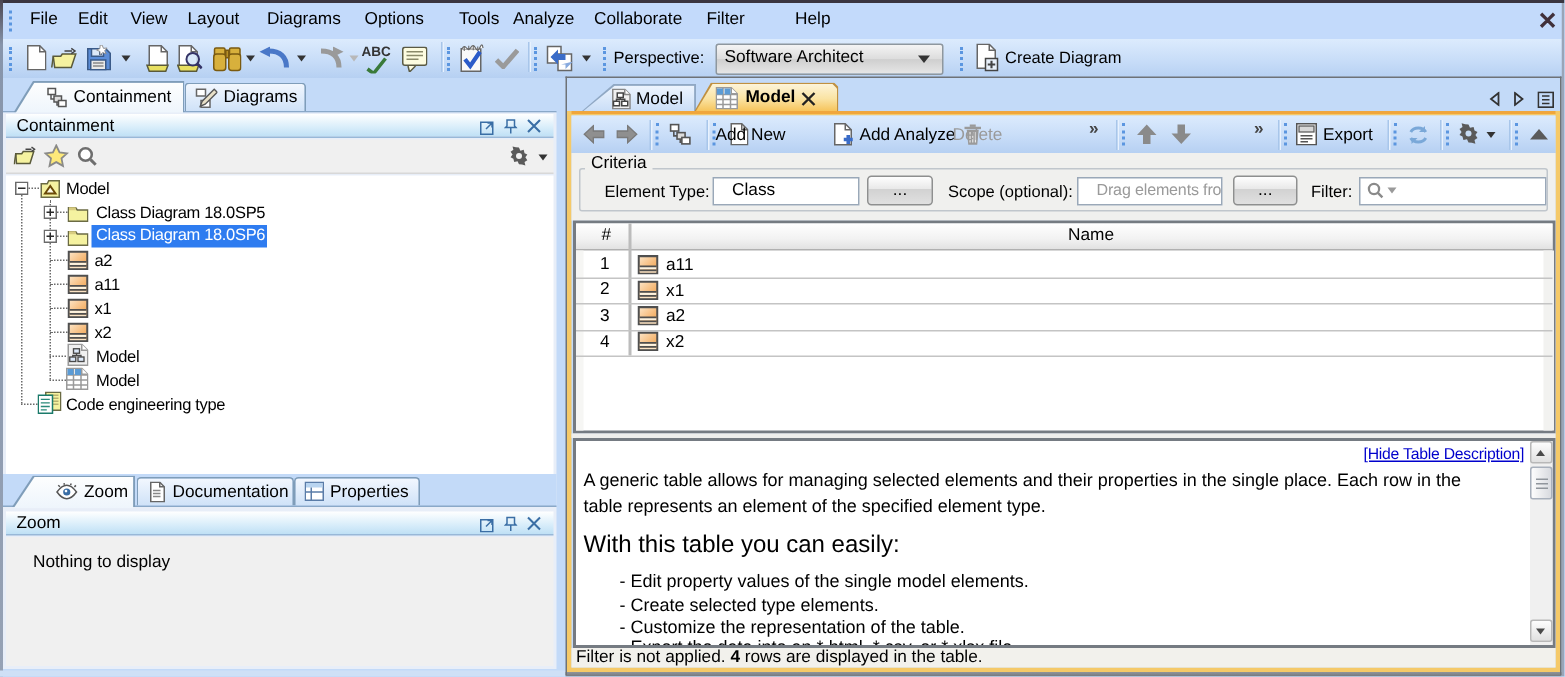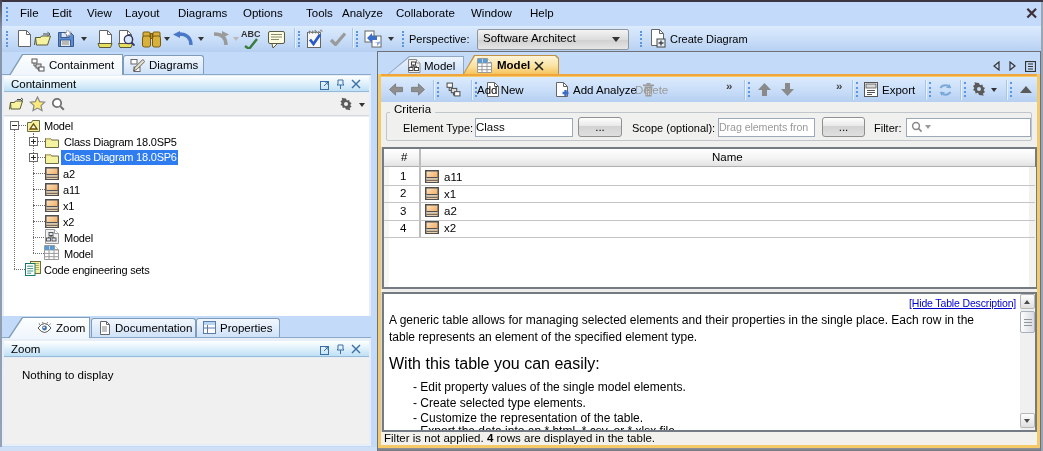--- a/index.html
+++ b/index.html
@@ -4,21 +4,21 @@
 html,body{width:1043px;height:451px}
 body{position:relative;font-family:"Liberation Sans",sans-serif;font-size:11.5px;color:#000;background:#c3daf8;overflow:hidden}
 .abs{position:absolute}
 .tt{letter-spacing:-0.22px;font-size:11px}
 .lab{font-size:11px}
 .grip{position:absolute;width:3px;border-left:2px dotted #5b96e0}
 svg{display:block}
 .tb-sep{position:absolute;top:28px;height:20px;width:1px;background:#a8c6ea;box-shadow:1px 0 0 #e8f2fe}
 .menu-item{position:absolute;top:6px;line-height:14px}
 .tab{position:absolute;border:1px solid #7f9db9;border-bottom:none;border-radius:3px 3px 0 0;background:linear-gradient(#f2f7fe,#cfe2f8)}
-.field{position:absolute;background:#fff;border:1px solid #9aa8b8;height:19px;line-height:17px;padding-left:0}
+.field{position:absolute;background:#fff;border:1px solid #9aa8b8;height:19px;line-height:17px;padding-left:12px}
 .btn3{position:absolute;height:20px;border:1px solid #8e8f8f;border-radius:3px;background:linear-gradient(#fefefe,#e8e8e8 45%,#d2d2d2 46%,#e0e0e0);text-align:center;line-height:18px}
 </style></head>
 <body>
 
 <div class="abs" style="left:0;top:0;width:1043px;height:2px;background:#3a3540"></div>
 <div class="abs" style="left:0;top:0;width:2px;height:451px;background:linear-gradient(#4a4550,#8795ab 30px,#96a2b5)"></div>
 <div class="abs" style="left:1041px;top:2px;width:2px;height:449px;background:#9aa5b8"></div>
 <div class="abs" style="left:0;top:447px;width:377px;height:4px;background:#cfe0f6"></div>
 <div class="abs" style="left:377px;top:448px;width:664px;height:3px;background:linear-gradient(#90949a,#74787e)"></div>
 
@@ -26,21 +26,21 @@
 <div class="grip" style="left:6px;top:7px;height:14px"></div>
 <span class="menu-item" style="left:20px">File</span>
 <span class="menu-item" style="left:52px">Edit</span>
 <span class="menu-item" style="left:87px">View</span>
 <span class="menu-item" style="left:125px">Layout</span>
 <span class="menu-item" style="left:178px">Diagrams</span>
 <span class="menu-item" style="left:243px">Options</span>
 <span class="menu-item" style="left:306px">Tools</span>
 <span class="menu-item" style="left:342px">Analyze</span>
 <span class="menu-item" style="left:396px">Collaborate</span>
-<span class="menu-item" style="left:471px">Window</span>
+<span class="menu-item" style="left:471px">Filter</span>
 <span class="menu-item" style="left:530px">Help</span>
 <div class="abs" style="left:1025px;top:4px;width:14px;height:14px;font-size:16px;font-weight:bold;color:#40303a">✕</div>
 
 <div class="abs" id="toolbar" style="left:2px;top:26px;width:1039px;height:26px;background:linear-gradient(#dcebfd,#c8ddf8 55%,#b6d0f2)"></div>
 <div class="grip" style="left:6px;top:31px;height:16px"></div>
 <div id="tbicons">
 <svg class="abs" style="left:17px;top:30px" width="14" height="17" viewBox="0 0 14 17">
       <path d="M1.5 0.5h8l4 4v12h-12z" fill="#fff" stroke="#666"></path>
       <path d="M9.5 0.5v4h4" fill="none" stroke="#666"></path>
     </svg>
@@ -296,21 +296,21 @@
       <rect x="6" y="1" width="4" height="4" fill="#5b9bd5"></rect>
     </svg>
 <span class="abs tt" style="left:64px;top:248px">Model</span>
 
 <svg class="abs" style="left:25px;top:261px" width="16" height="15" viewBox="0 0 16 15">
       <rect x="5.5" y="0.5" width="10" height="12" fill="#f5f2a0" stroke="#6b6b44"></rect>
       <path d="M7 2.5h7M7 4.5h7M7 6.5h7M7 8.5h7" stroke="#b8b070"></path>
       <rect x="0.5" y="2.5" width="9.5" height="12" fill="#ffffff" stroke="#1a7a6a" stroke-width="1"></rect>
       <path d="M2.2 5.2h6M2.2 7.6h6M2.2 10h6M2.2 12.2h4" stroke="#2a8a7a" stroke-width="0.9"></path>
     </svg>
-<span class="abs tt" style="left:44px;top:264px">Code engineering sets</span>
+<span class="abs tt" style="left:44px;top:264px">Code engineering type</span>
 </div>
 
 <div id="btabs">
 <div class="abs" style="left:2px;top:316px;width:369px;height:22px;background:#c3daf8"></div>
 <div class="abs" style="left:2px;top:337px;width:369px;height:1px;background:#8aa8c8"></div>
 <div class="tab" style="left:91px;top:318px;width:105px;height:19px"></div>
 <svg class="abs" style="left:98px;top:321px" width="13" height="14" viewBox="0 0 13 14">
       <path d="M2.5 0.5h6l3 3v10h-9z" fill="#fff" stroke="#666"></path>
       <path d="M8.5 0.5v3h3" fill="none" stroke="#666"></path>
       <path d="M4 6h5M4 8h5M4 10h5" stroke="#888"></path>

